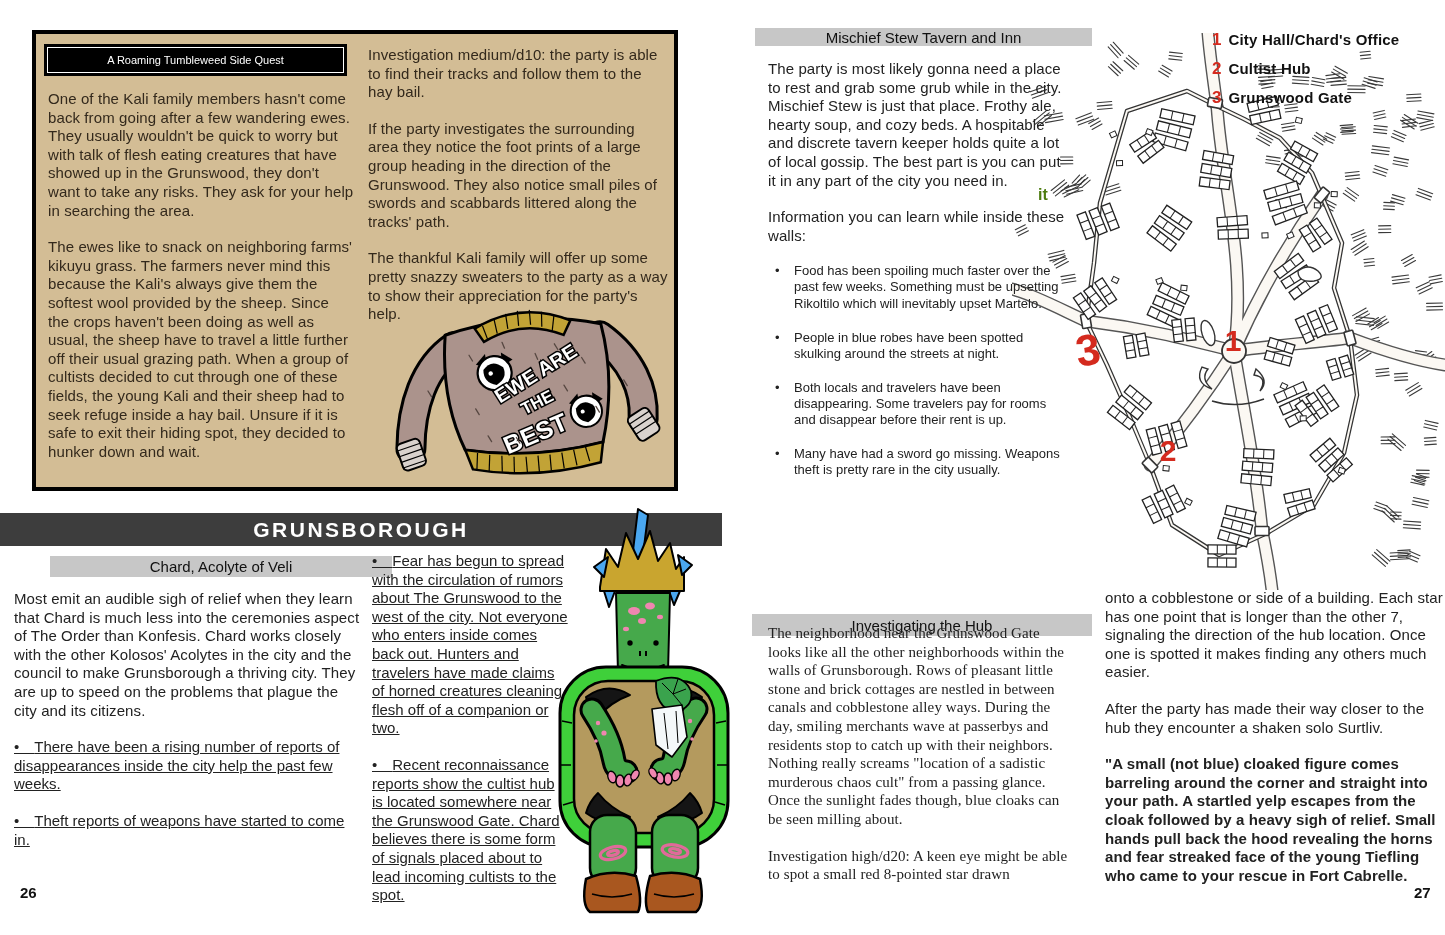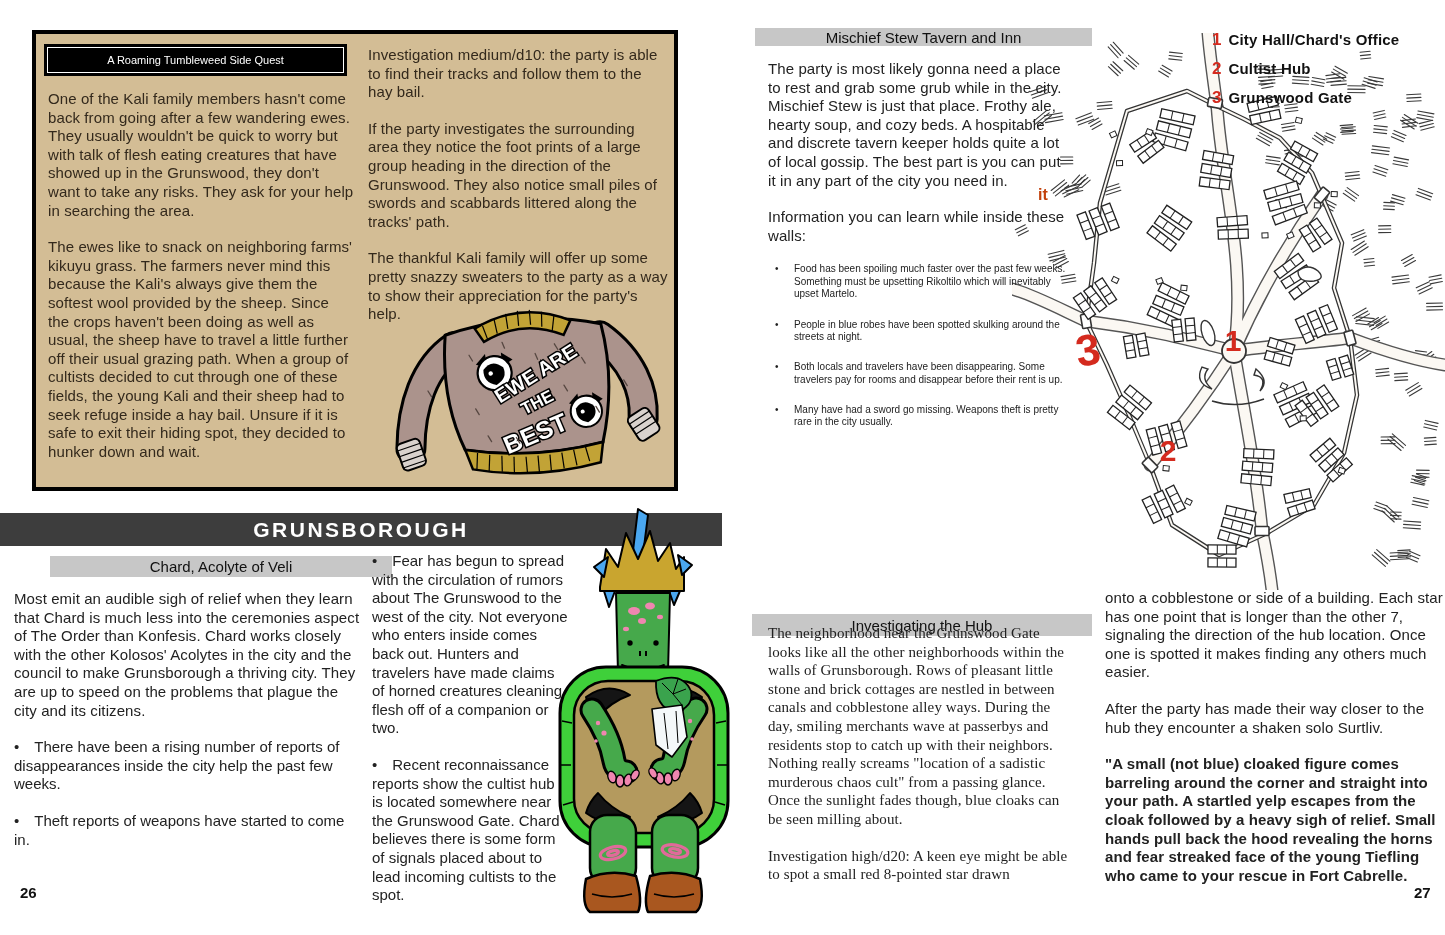--- a/index.html
+++ b/index.html
@@ -2,23 +2,23 @@
 <html><head>
 <meta charset="utf-8">
 <style>
   html,body { margin:0; padding:0; background:#fff; }
   #page {
     position:relative; width:1445px; height:935px; overflow:hidden;
     background:#ffffff; font-family:"Liberation Sans", sans-serif; color:#222;
   }
   .abs { position:absolute; }
   .para { margin:0 0 18px 0; font-size:15px; line-height:1.24; letter-spacing:0.1px; }
-  .bullet-flat { margin:0 0 18px 0; font-size:15px; line-height:1.24; }
+  .bullet-flat { margin:0 0 18px 0; font-size:15px; line-height:1.24;text-decoration:underline; }
   .bullet-flat::before { content:"\2022\2002\2002"; }
-  .bullet-hang { position:relative; margin:0 0 18px 0; padding-left:26px; font-size:10px; line-height:1.24; }
+  .bullet-hang { position:relative; margin:0 0 18px 0; padding-left:26px; font-size:13px; line-height:1.24; }
   .bullet-hang::before { content:"\2022"; position:absolute; left:7px; top:0; }
   .bold { font-weight:bold; }
 
   
   #quest-box { left:32px; top:30px; width:646px; height:461px; background:#d3bd95; border:4px solid #000; box-sizing:border-box; }
   #quest-title { position:absolute; left:8px; top:10px; width:303px; height:32px; background:#000; border:2px solid #000; box-sizing:border-box; }
   #quest-title-inner { position:absolute; inset:1px; border:1px solid #fff; color:#fff; font-size:11px;
     display:flex; align-items:center; justify-content:center; }
   #quest-col1 { position:absolute; left:12px; top:56px; width:306px; color:#33291c; }
   #quest-col2 { position:absolute; left:332px; top:12px; width:300px; color:#33291c; }
@@ -38,21 +38,21 @@
 
   #tavern-col { left:768px; top:60px; width:302px; }
   #hub-col1 { left:768px; top:624px; width:302px;font-family:Liberation Serif, serif; }
   #hub-col2 { left:1105px; top:589px; width:338px; }
 
   #map-svg { left:1012px; top:33px; width:433px; height:557px; }
   #map-legend { left:1212px; top:30px; }
   .legend-row { display:flex; align-items:baseline; margin-bottom:9px; font-weight:bold; }
   .legend-num { color:#d42a1e; font-size:17px; margin-right:7px; }
   .legend-label { color:#111; font-size:15px; letter-spacing:0.2px; }
-  #map-stray { left:1038px; top:186px; font-size:16px; font-weight:bold; color:#c2410c; }
+  #map-stray { left:1038px; top:186px; font-size:16px; font-weight:bold; color:#4d7c0f; }
 
   .page-num { font-size:15px; font-weight:bold; color:#111; }
   #page-num-left { left:20px; top:884px; }
   #page-num-right { left:1414px; top:884px; }
 
   .sw-text { fill:#fff; stroke:#000; stroke-width:3px; paint-order:stroke; font-weight:bold; font-family:"Liberation Sans",sans-serif; }
   .map-marker { fill:#d42a1e; font-weight:bold; font-family:"Liberation Sans",sans-serif; }
 </style>
 </head>
 <body>

